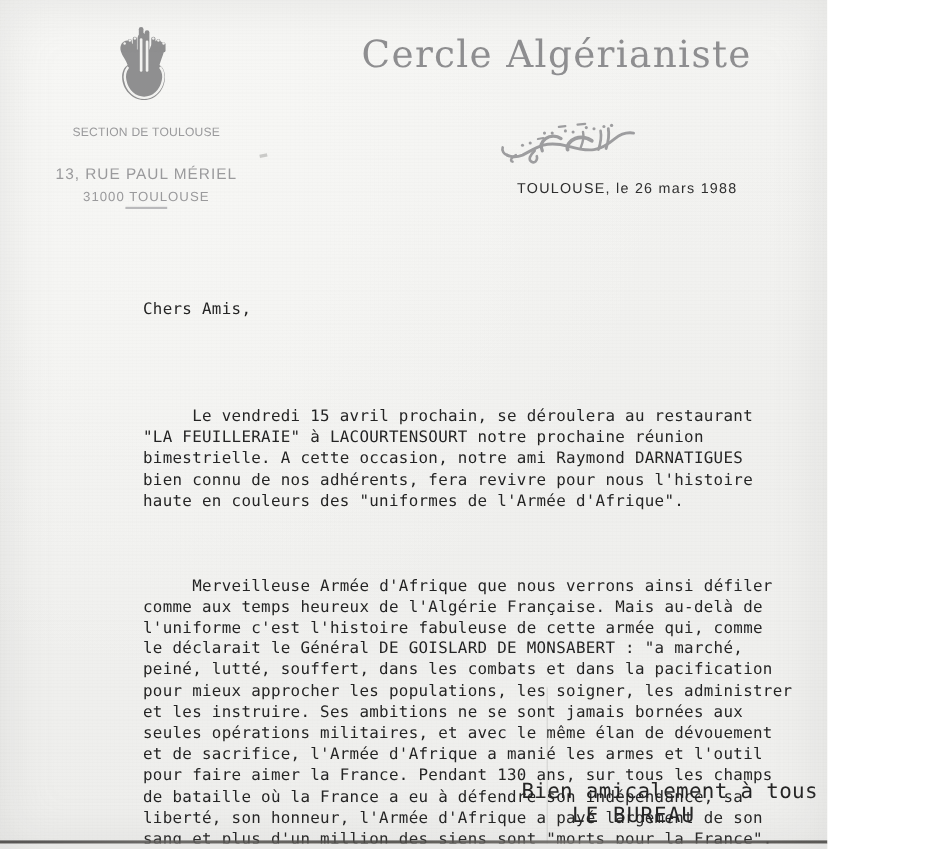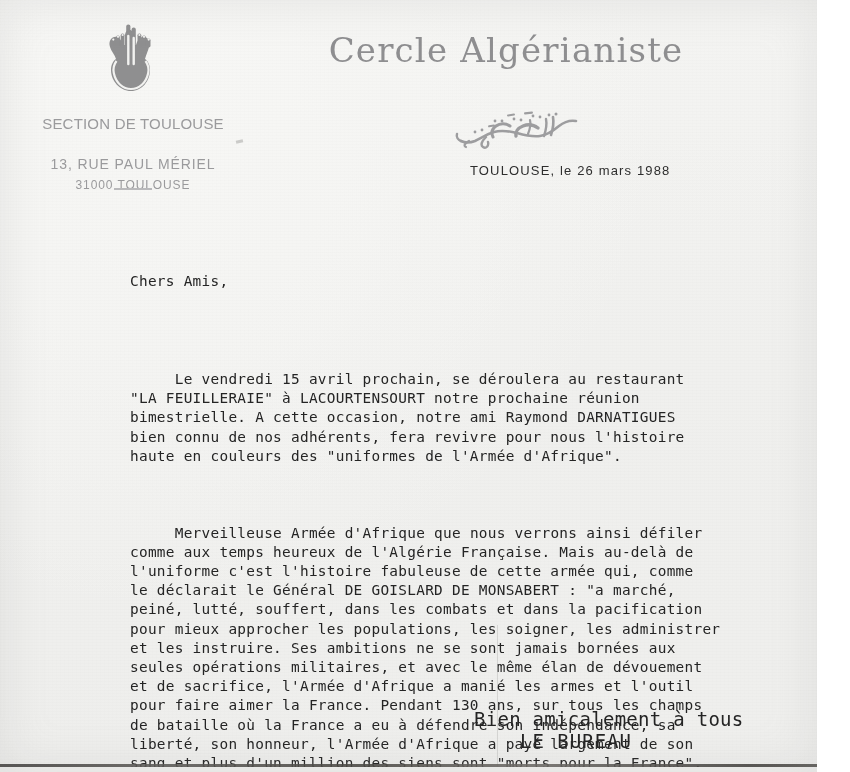--- a/index.html
+++ b/index.html
@@ -4,21 +4,21 @@
 <title>Cercle Algérianiste — Lettre</title>
 <style>
   html, body {
     margin: 0;
     padding: 0;
     background: #ffffff;
   }
 
   .page {
     position: relative;
-    width: 817px;
+    width: 752px;
     height: 772px;
     overflow: hidden;
     background: #f3f3f1;
     background-image:
       radial-gradient(ellipse at 20% 10%, #f7f7f5 0%, rgba(247,247,245,0) 55%),
       radial-gradient(ellipse at 85% 85%, #efefed 0%, rgba(239,239,237,0) 60%),
       linear-gradient(180deg, #f4f4f2 0%, #f1f1ef 48%, #eeeeec 100%);
     font-family: "Liberation Sans", sans-serif;
     -webkit-font-smoothing: antialiased;
   }
@@ -62,21 +62,21 @@
   .address-block {
     position: absolute;
     left: 18px;
     top: 113px;
     width: 230px;
     text-align: center;
     color: #9a9a9c;
     line-height: 1.48;
   }
   .address-line-1 {
-    font-size: 15px;
+    font-size: 11px;
     letter-spacing: .2px;
     white-space: nowrap;
   }
   .address-line-2 {
     font-size: 14px;
     letter-spacing: .9px;
     margin-top: 19px;
     white-space: nowrap;
   }
   .address-line-3 {

